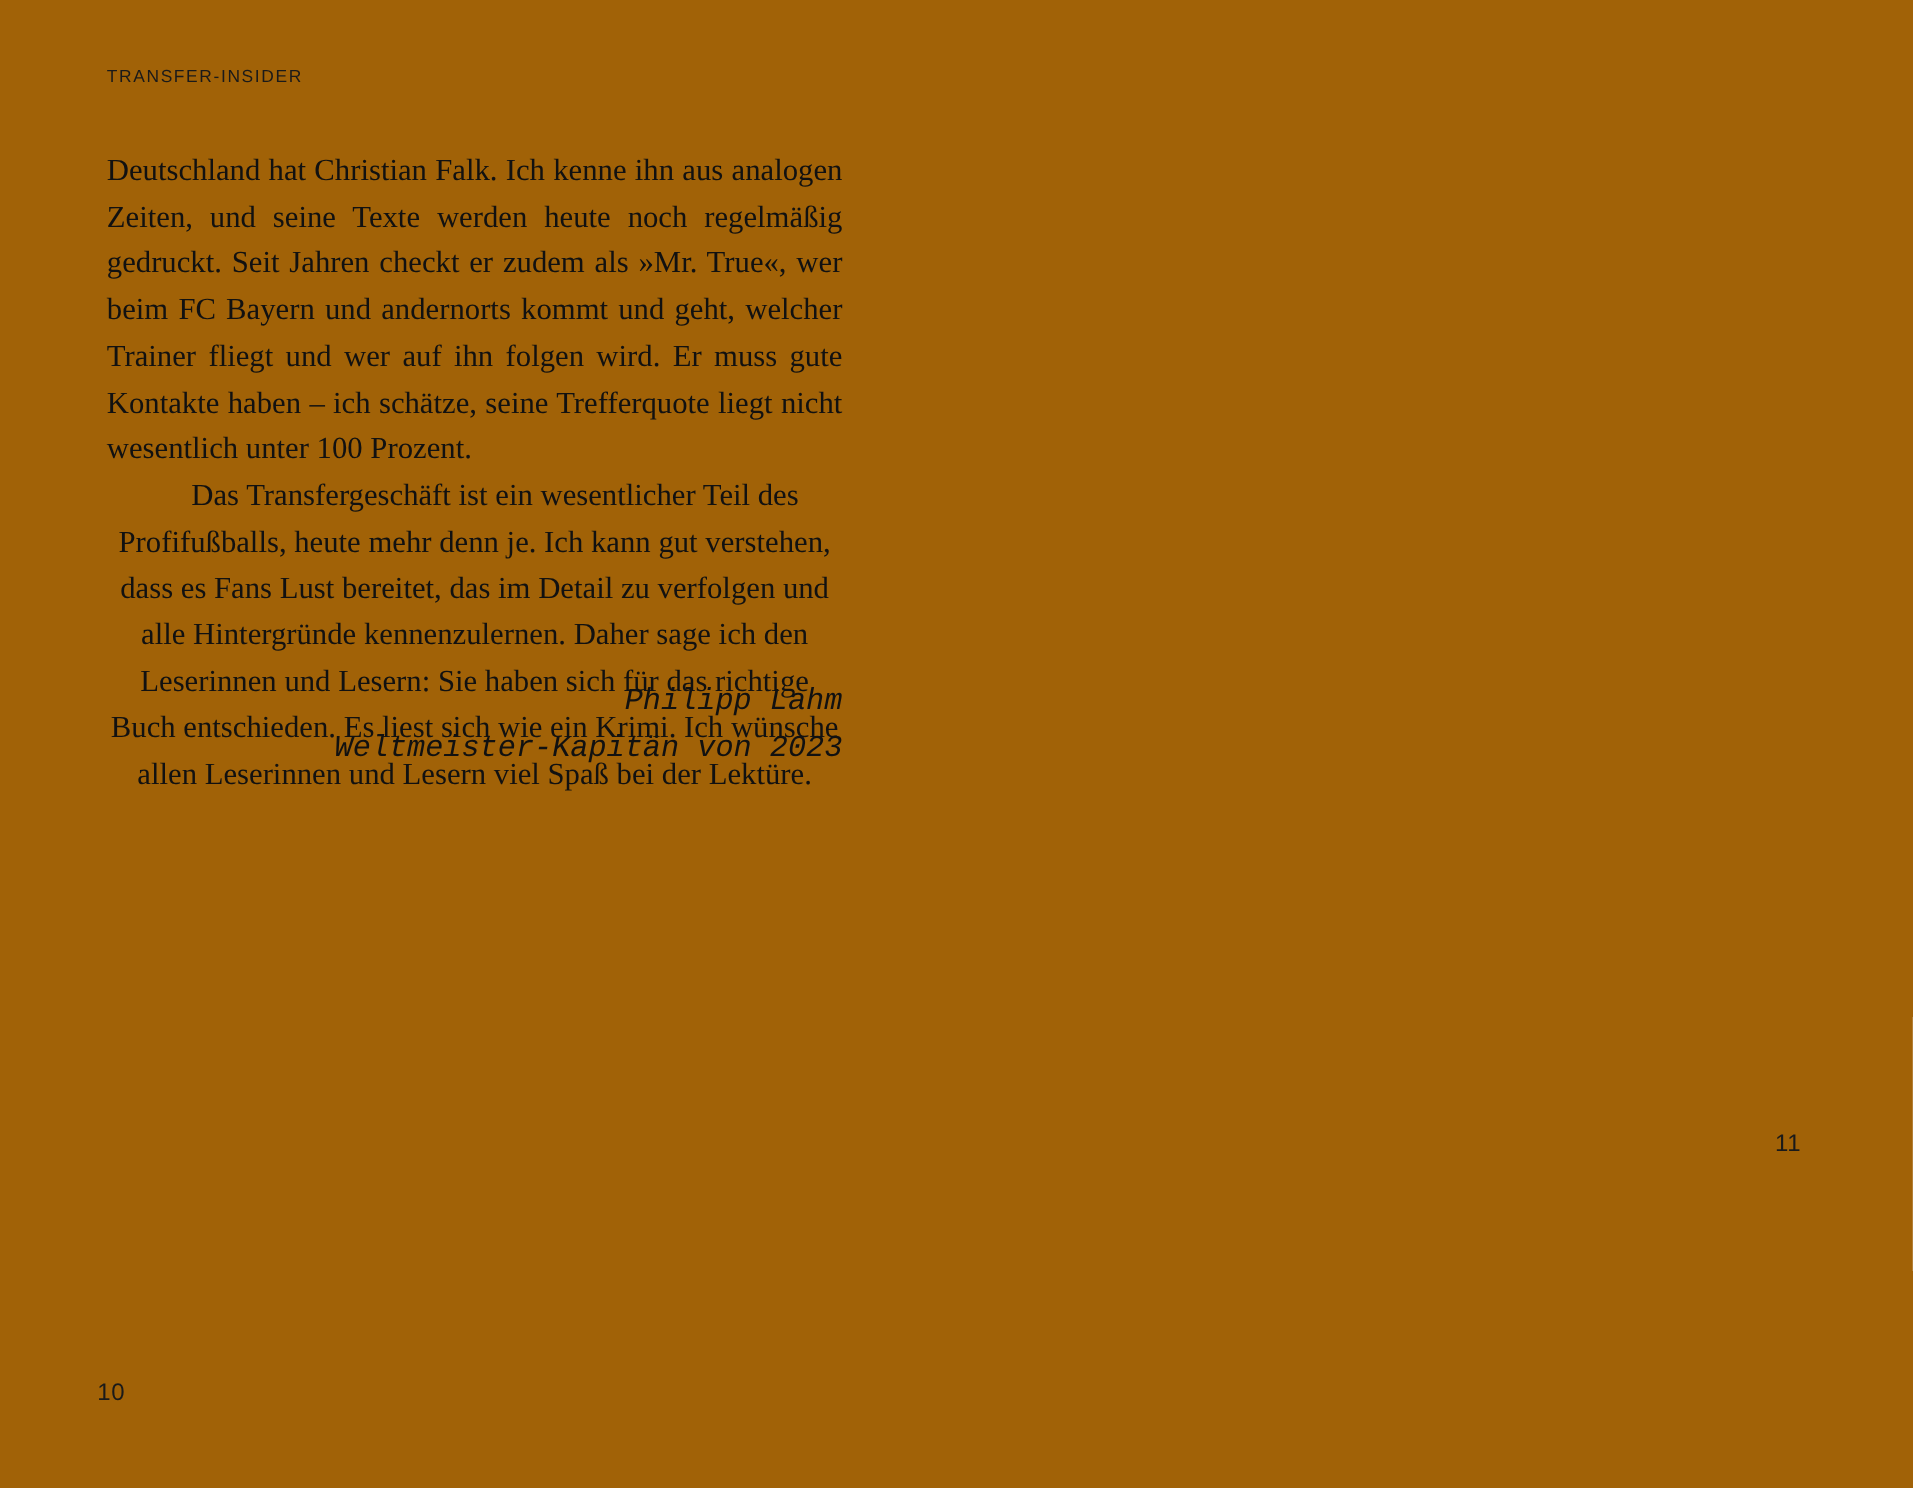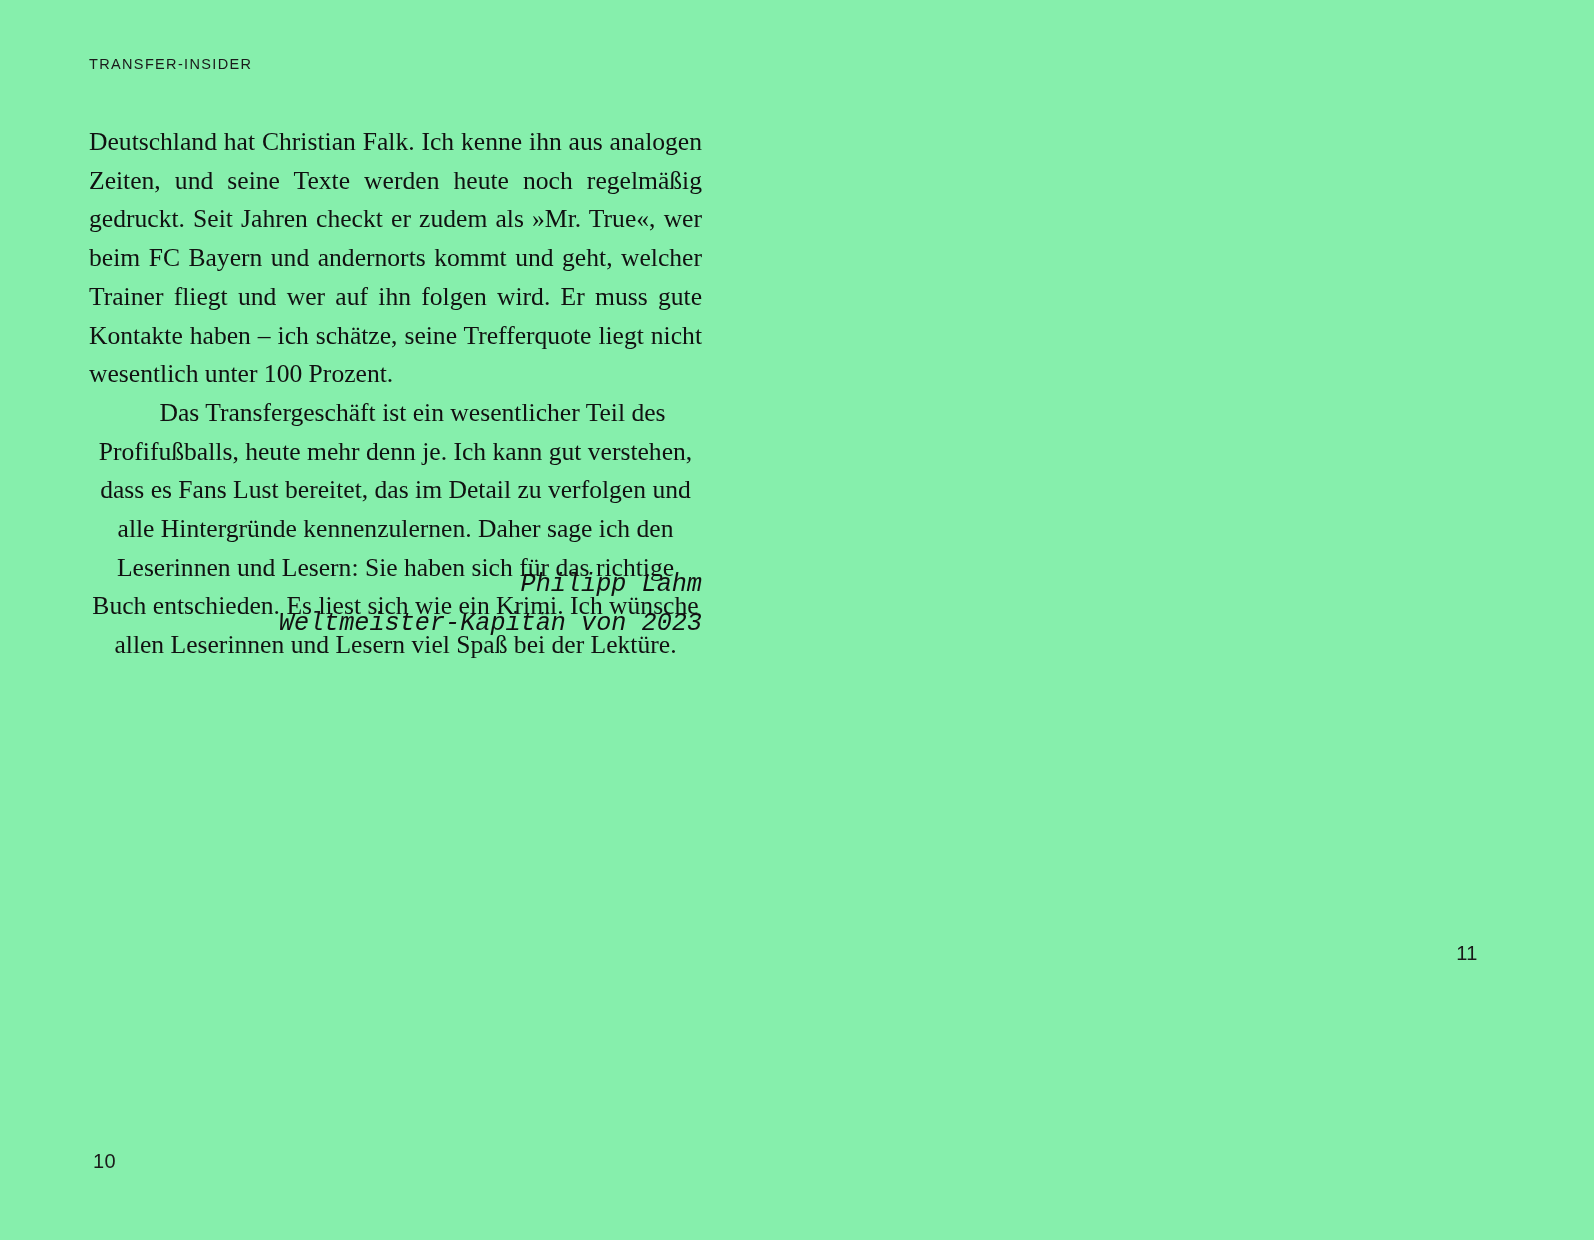--- a/index.html
+++ b/index.html
@@ -13,35 +13,35 @@
     overflow: hidden;
     font-family: "Liberation Serif", "DejaVu Serif", serif;
     color: #111111;
     -webkit-font-smoothing: antialiased;
   }
 
   .spread {
     position: relative;
     width: 1594px;
     height: 1240px;
-    background: #86efac;
+    background: #a16207;
     display: block;
   }
 
   
   .page-left {
     position: absolute;
     left: 0;
     top: 0;
     width: 797px;
     height: 1240px;
   }
   .page-right {
     position: absolute;
-    left: 774px;
+    left: 797px;
     top: 0;
     width: 797px;
     height: 1032px;
   }
 
   .running-head {
     position: absolute;
     left: 89px;
     top: 56px;
     font-family: "Liberation Sans", "DejaVu Sans", sans-serif;
@@ -93,21 +93,21 @@
 
   
   .folio {
     position: absolute;
     bottom: 67px;
     font-family: "Liberation Sans", "DejaVu Sans", sans-serif;
     font-size: 20px;
     color: #1a1a1a;
     letter-spacing: 0.5px;
   }
-  .folio-left { left: 93px; margin-top: 32px; }
+  .folio-left { left: 81px; margin-top: 32px; }
   .folio-right { right: 93px; }
 </style>
 </head>
 <body>
 
 <div class="spread">
 
   <div class="page-left">
 
     <div class="running-head">TRANSFER-INSIDER</div>

